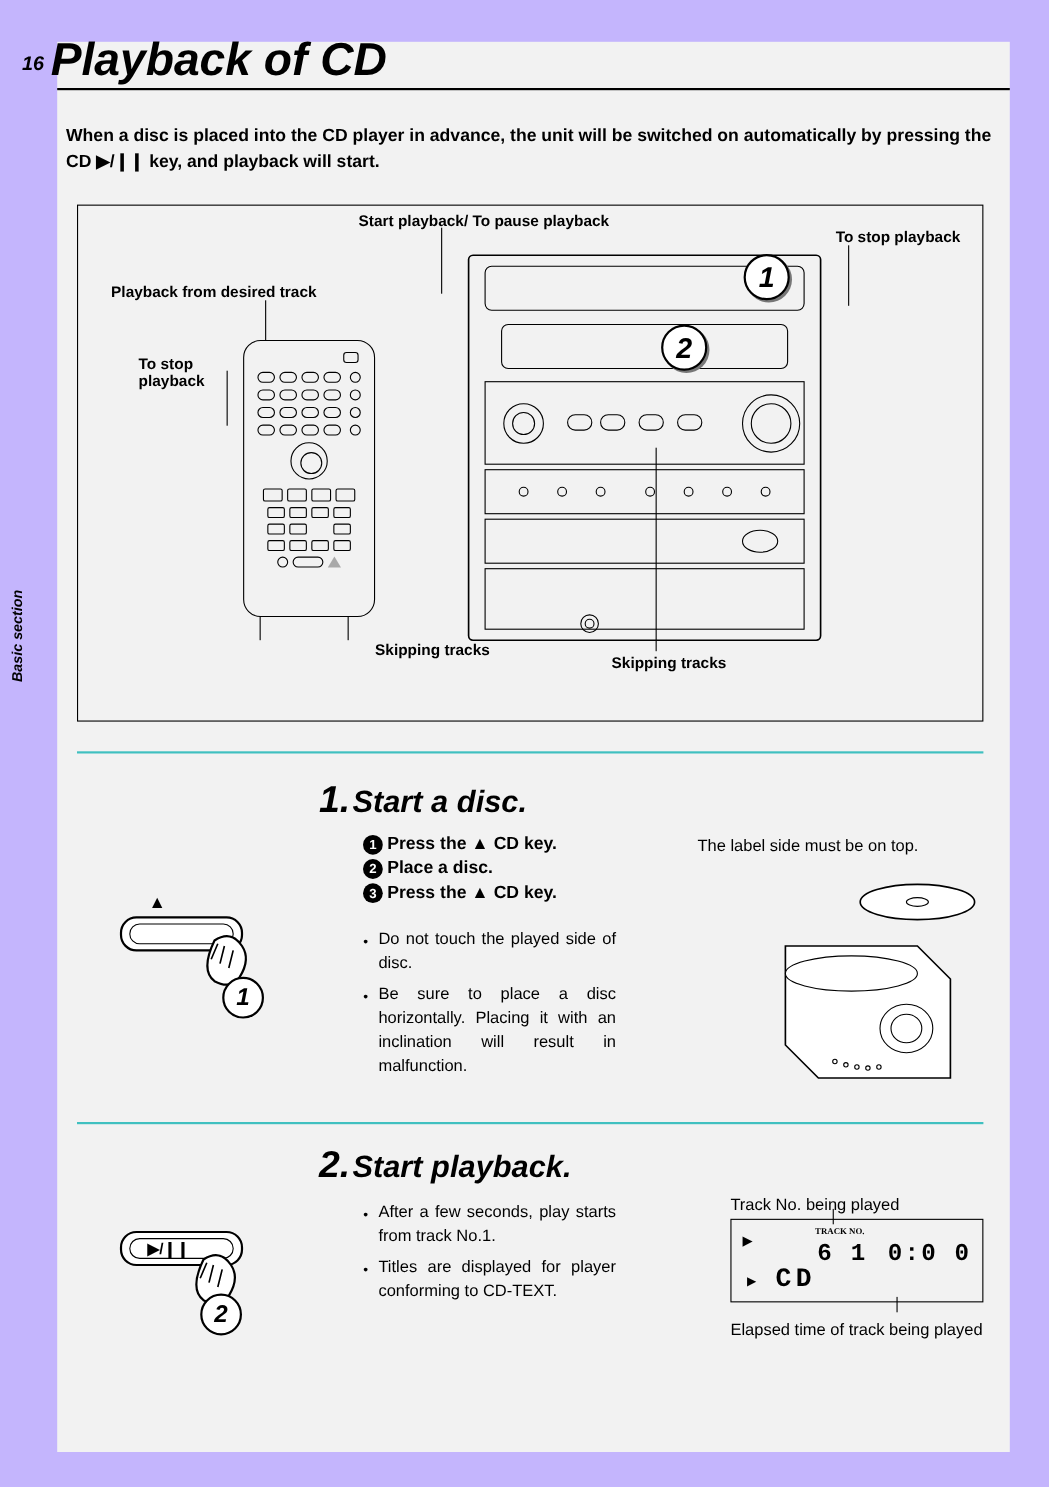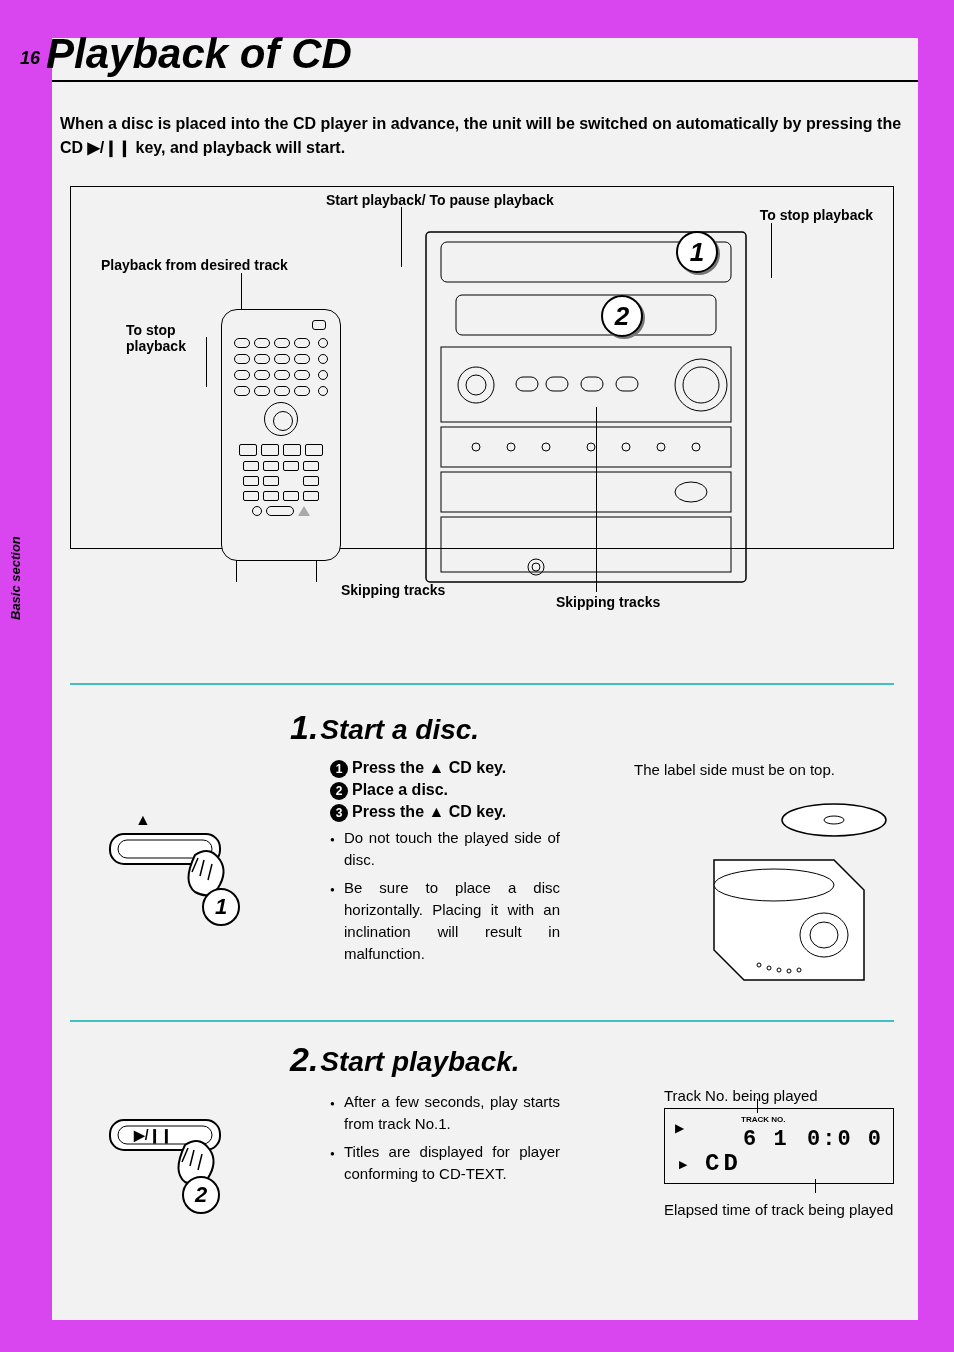--- a/index.html
+++ b/index.html
@@ -1,27 +1,27 @@
 <!DOCTYPE html>
 <html><head>
 <meta charset="utf-8">
 <style>
   * { box-sizing: border-box; margin: 0; padding: 0; }
   html, body { width: 954px; background: #bdbdbd; font-family: Arial, Helvetica, sans-serif; color: #000; }
-  .page { width: 954px; height: 1352px; background: #d946ef; position: relative; padding: 20px 36px 36px 52px; }
+  .page { width: 954px; height: 1352px; background: #c4b5fd; position: relative; padding: 20px 36px 36px 52px; }
   .inner { background: #f2f2f2; position: absolute; left: 52px; right: 36px; top: 38px; bottom: 32px; }
   .header { position: absolute; left: 20px; top: 22px; right: 36px; height: 56px; display: flex; align-items: flex-end; }
   .pageno { font-size: 18px; font-style: italic; font-weight: bold; margin-right: 6px; line-height: 40px; }
   .title { font-size: 42px; font-weight: 900; font-style: italic; letter-spacing: 0; }
   .title-rule { position: absolute; left: 52px; right: 36px; top: 80px; height: 2px; background: #000; }
 
   .intro { position: absolute; left: 60px; right: 44px; top: 112px; font-weight: 700; font-size: 16px; line-height: 24px; }
   .intro .sym { font-family: Arial; }
 
-  .diagram { position: absolute; left: 70px; right: 60px; top: 186px; height: 363px; border: 1px solid #000; }
+  .diagram { position: absolute; left: 70px; right: 60px; top: 186px; height: 470px; border: 1px solid #000; }
   .diag-lbl { position: absolute; font-weight: 700; font-size: 14px; }
   .lbl-start { left: 255px; top: 5px; }
   .lbl-stop2 { right: 20px; top: 20px; }
   .lbl-desired { left: 30px; top: 70px; }
   .lbl-stop1 { left: 55px; top: 135px; }
   .lbl-ff { left: 60px; top: 395px; }
   .lbl-skip1 { left: 270px; top: 395px; }
   .lbl-skip2 { left: 485px; top: 407px; }
 
   .remote { position: absolute; left: 150px; top: 122px; width: 120px; height: 252px; border: 1.5px solid #000; border-radius: 16px; background: #f2f2f2; }
@@ -55,21 +55,21 @@
   .divider { position:absolute; left:70px; right:60px; top: 683px; height:2px; background:#40c0c0;}
   .divider2 { position:absolute; left:70px; right:60px; top: 1020px; height:2px; background:#40c0c0;}
 
   .sidetab { position:absolute; left:8px; top:620px; transform: rotate(-90deg); transform-origin: left top; font-style: italic; font-weight:700; font-size:13px; }
 
   .step { position:absolute; left:290px; right:60px; }
   .step-title { font-style: italic; font-weight: 900; font-size: 28px; }
   .step-title .num { font-size: 34px; margin-right: 2px; }
   .step-sub { margin-top: 10px; font-weight: 700; font-size: 16px; line-height: 22px; padding-left: 40px; }
   .circnum { display:inline-block; width:18px; height:18px; background:#000; color:#fff; border-radius:50%; text-align:center; line-height:18px; font-size:12px; font-style:normal; margin-right:4px;}
-  .step-note { margin-top: 4px; font-size: 15px; line-height: 22px; max-width: 270px; padding-left: 40px; text-align: justify; }
+  .step-note { margin-top: 20px; font-size: 15px; line-height: 22px; max-width: 270px; padding-left: 40px; text-align: justify; }
   .step-note li { list-style: none; position:relative; padding-left: 14px; margin-bottom: 6px;}
   .step-note li::before { content:"●"; position:absolute; left:0; top:2px; font-size:8px;}
   .aside { position:absolute; font-size: 15px; line-height:20px; }
 
   .step1 { top: 708px; }
   .step1-aside { right:60px; top: 736px; width: 260px; margin-top: 24px; }
   .step2 { top: 1040px; }
   .step2-aside { right:60px; top: 1086px; width: 230px; }
   .step2-aside2 { right:60px; top: 1200px; width: 230px; }
 
@@ -80,21 +80,21 @@
   .mf1 .finger { right: 30px; bottom: 14px; }
   .mf2 .finger { right: 50px; bottom: 6px; }
 
   .cdload { position:absolute; right:60px; top: 790px; width: 210px; height: 200px;}
   .lcd { position:absolute; right:60px; top: 1108px; width: 230px; height: 76px; border:1.5px solid #000;}
   .seg { font-family: 'Courier New', monospace; font-weight:700; letter-spacing: 2px; }
   .lcd-track { position:absolute; left:78px; top:18px; font-size:22px;}
   .lcd-time { position:absolute; right:10px; top:18px; font-size:22px;}
   .lcd-cd { position:absolute; left:40px; bottom:6px; font-size:24px; letter-spacing:4px;}
   .lcd-play { position:absolute; left:10px; top:12px; font-size:12px;}
-  .lcd-tn { position:absolute; left:76px; top:6px; font-size:8px; font-weight:700;}
+  .lcd-tn { position:absolute; left:76px; top:6px; font-size:8px; font-weight:700;font-family:Liberation Serif, serif;}
   .lcd-line { position:absolute; width:1px; background:#000;}
 
   svg { overflow: visible; }
 </style>
 </head>
 <body>
 
 <div class="page">
   <div class="inner"></div>
 

